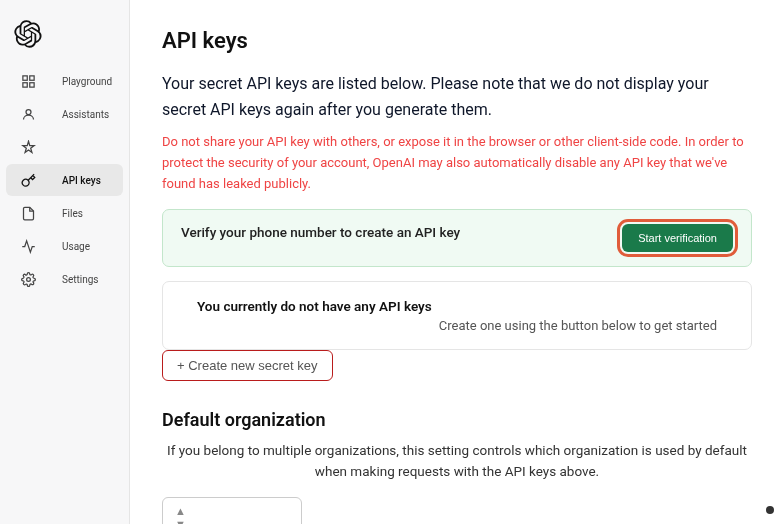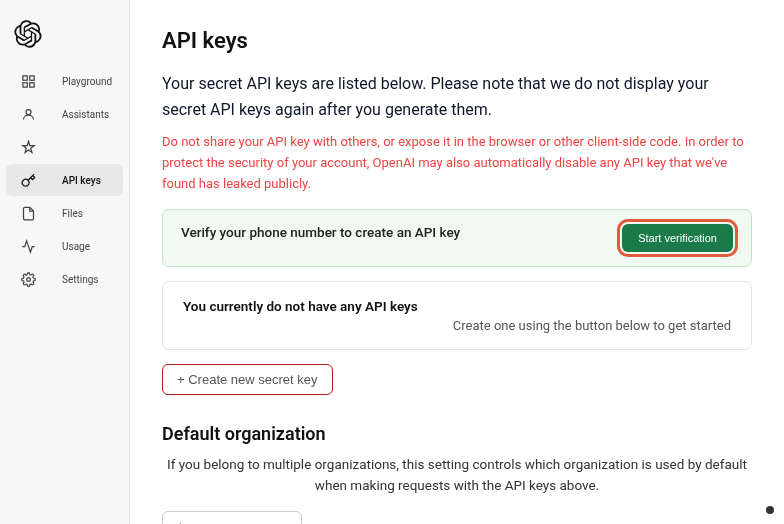--- a/index.html
+++ b/index.html
@@ -111,22 +111,21 @@
       cursor: pointer;
       outline: 3px solid #e05c3a;
       outline-offset: 2px;
       margin-left: 12px;
     }
 
     
     .no-keys-box {
       border: 1px solid #e5e5e5;
       border-radius: 7px;
-      padding: 16px 20px;
-      margin-bottom: 14px;
+      padding: 16px 34px;
     }
     .no-keys-title {
       font-size: 13.5px;
       font-weight: 600;
       color: #111;
       margin-bottom: 4px;
     }
     .no-keys-sub {
       font-size: 13px;
       color: #555;

